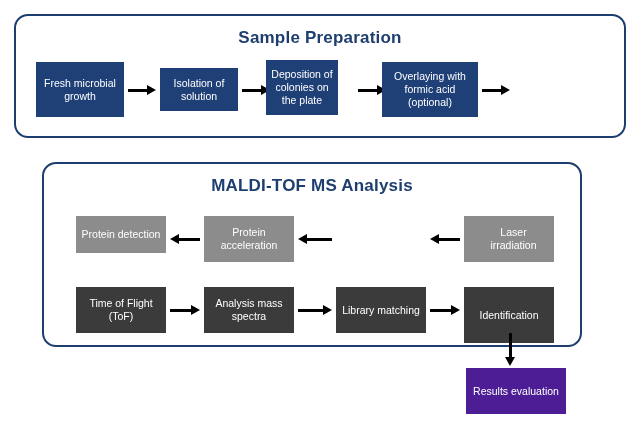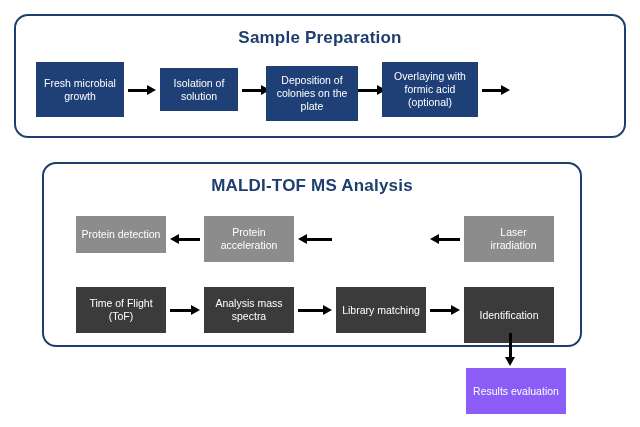--- a/index.html
+++ b/index.html
@@ -56,21 +56,21 @@
     justify-content: center;
     text-align: center;
     font-size: 10.5px;
     line-height: 1.22;
     padding: 2px 3px;
     color: #ffffff;
   }
   .box.blue   { background: #1f3f77; }
   .box.gray   { background: #8c8c8c; }
   .box.dark   { background: #3b3b3b; }
-  .box.purple { background: #8b5cf6; }
+  .box.purple { background: #4c1d95; }
 
   
   .arrow {
     position: absolute;
   }
   .arrow .shaft {
     position: absolute;
     background: #000000;
   }
   .arrow .head {
@@ -122,21 +122,21 @@
 
   <div class="box blue" style="left:160px; top:68px; width:78px; height:43px;">
     <span>Isolation of solution</span>
   </div>
 
   <div class="arrow right" style="left:242px; top:82px; width:28px; height:16px;">
     <div class="shaft" style="width:21px;"></div>
       <div class="head"></div>
   </div>
 
-  <div class="box blue" style="left:266px; top:66px; width:92px; height:55px;">
+  <div class="box blue" style="left:266px; top:60px; width:72px; height:55px;">
     <span>Deposition of colonies on the plate</span>
   </div>
 
   <div class="arrow right" style="left:358px; top:82px; width:28px; height:16px;">
     <div class="shaft" style="width:21px;"></div>
       <div class="head"></div>
   </div>
 
   <div class="box blue" style="left:382px; top:62px; width:96px; height:55px;">
     <span>Overlaying with formic acid (optional)</span>

